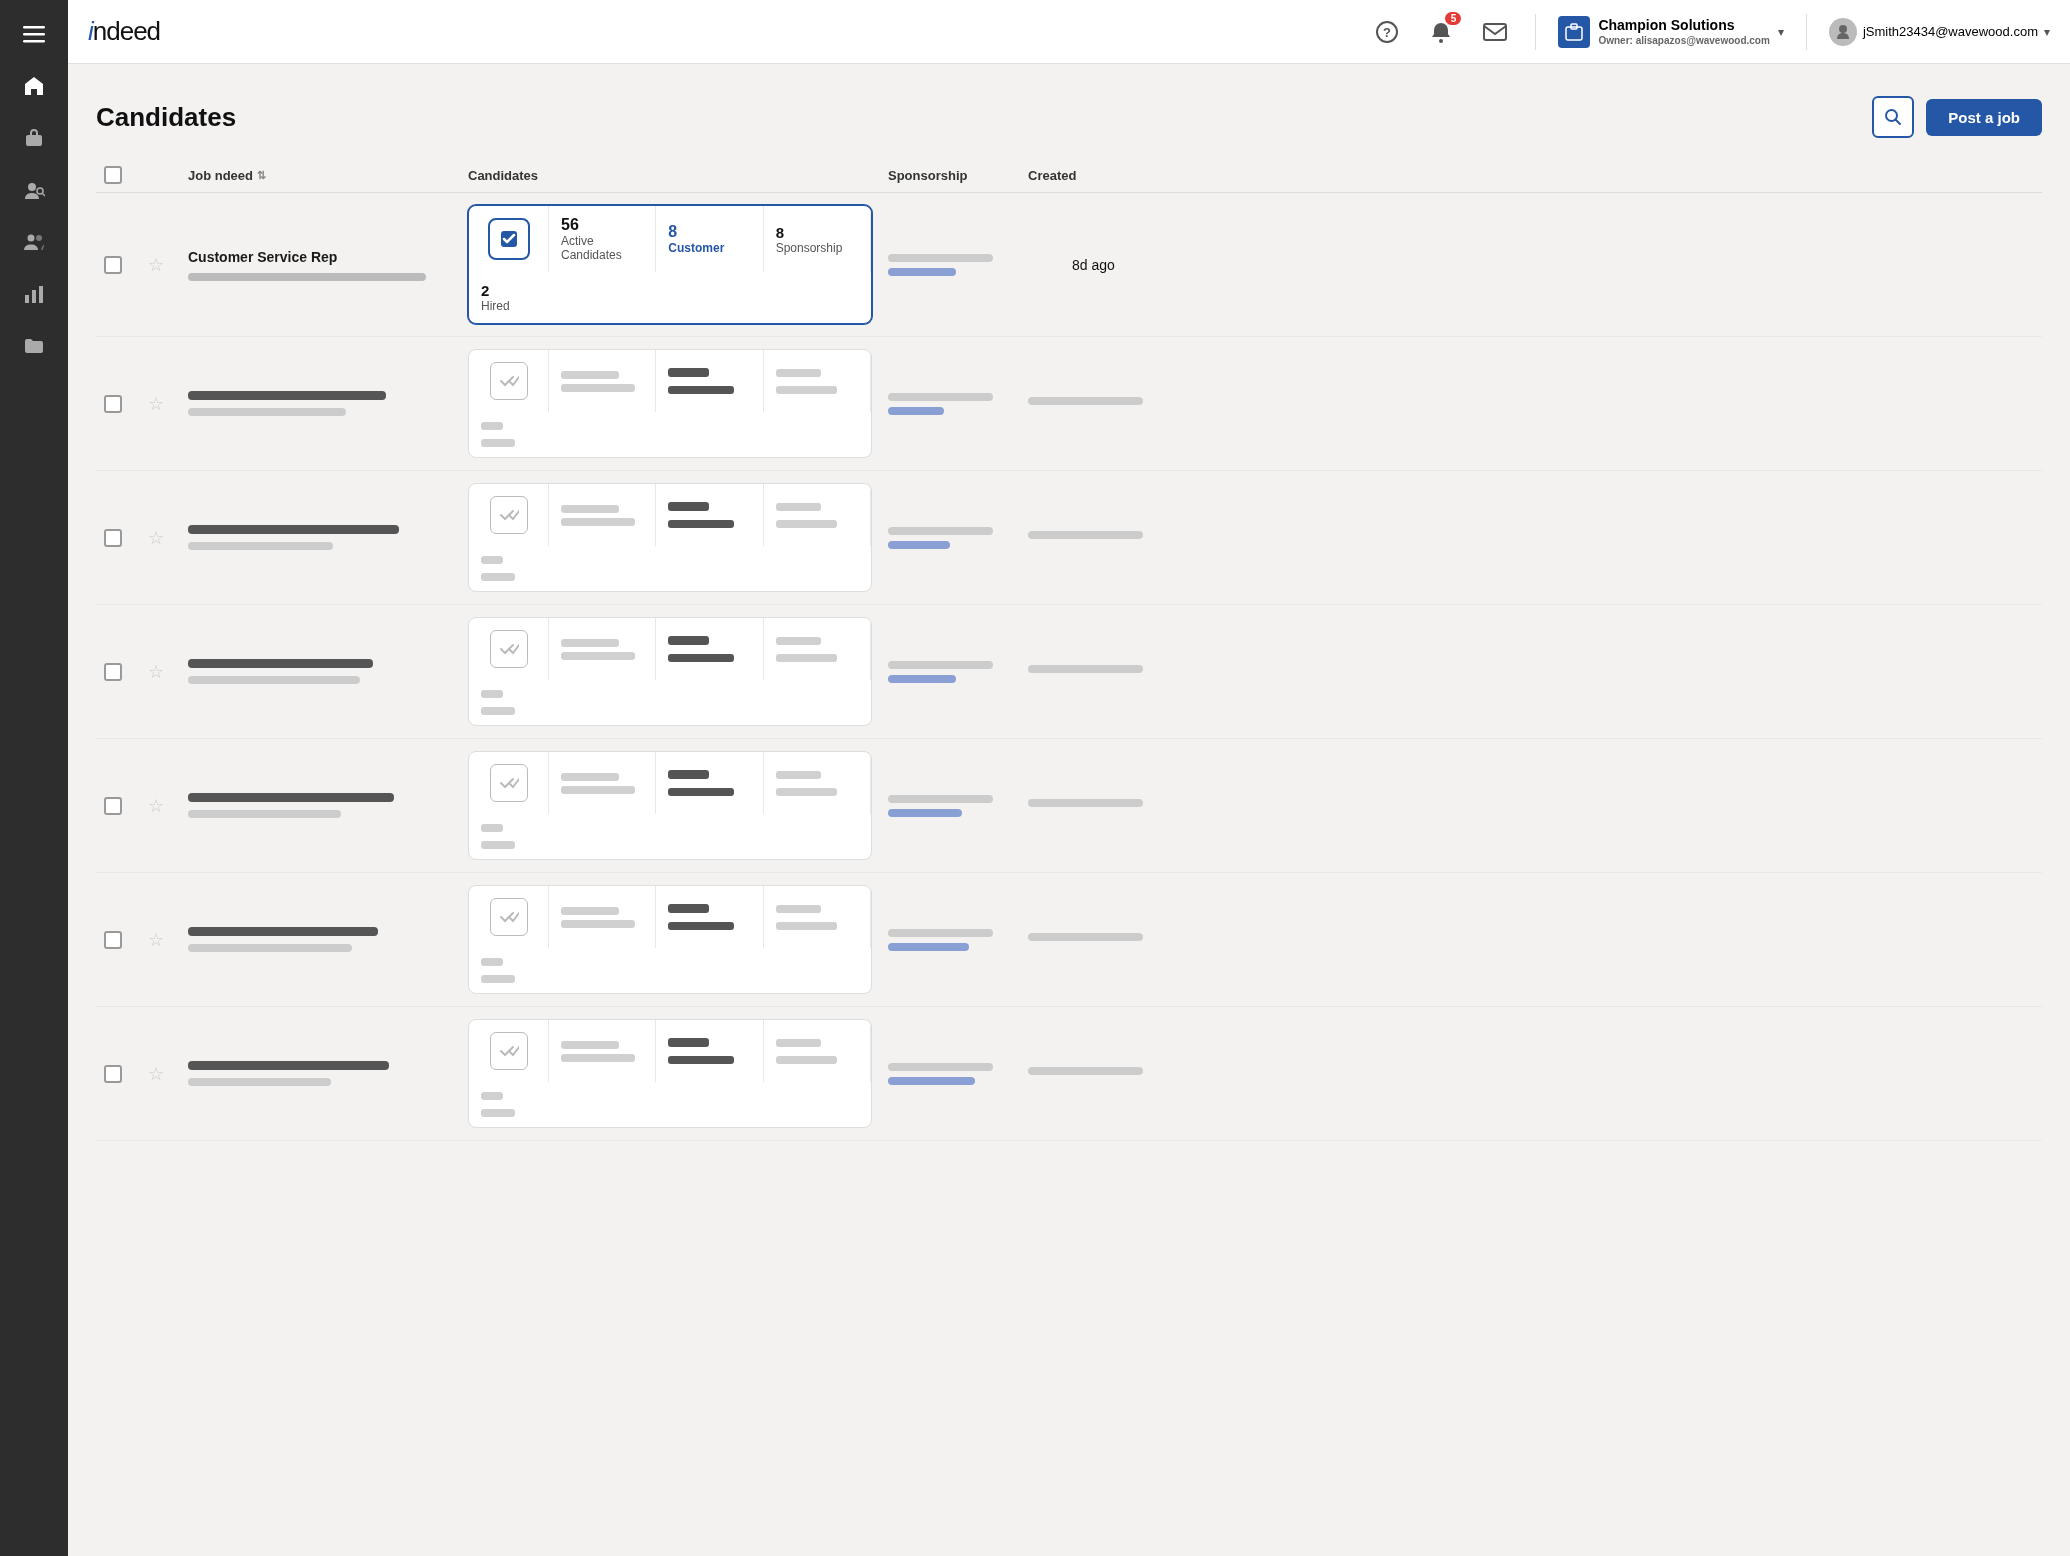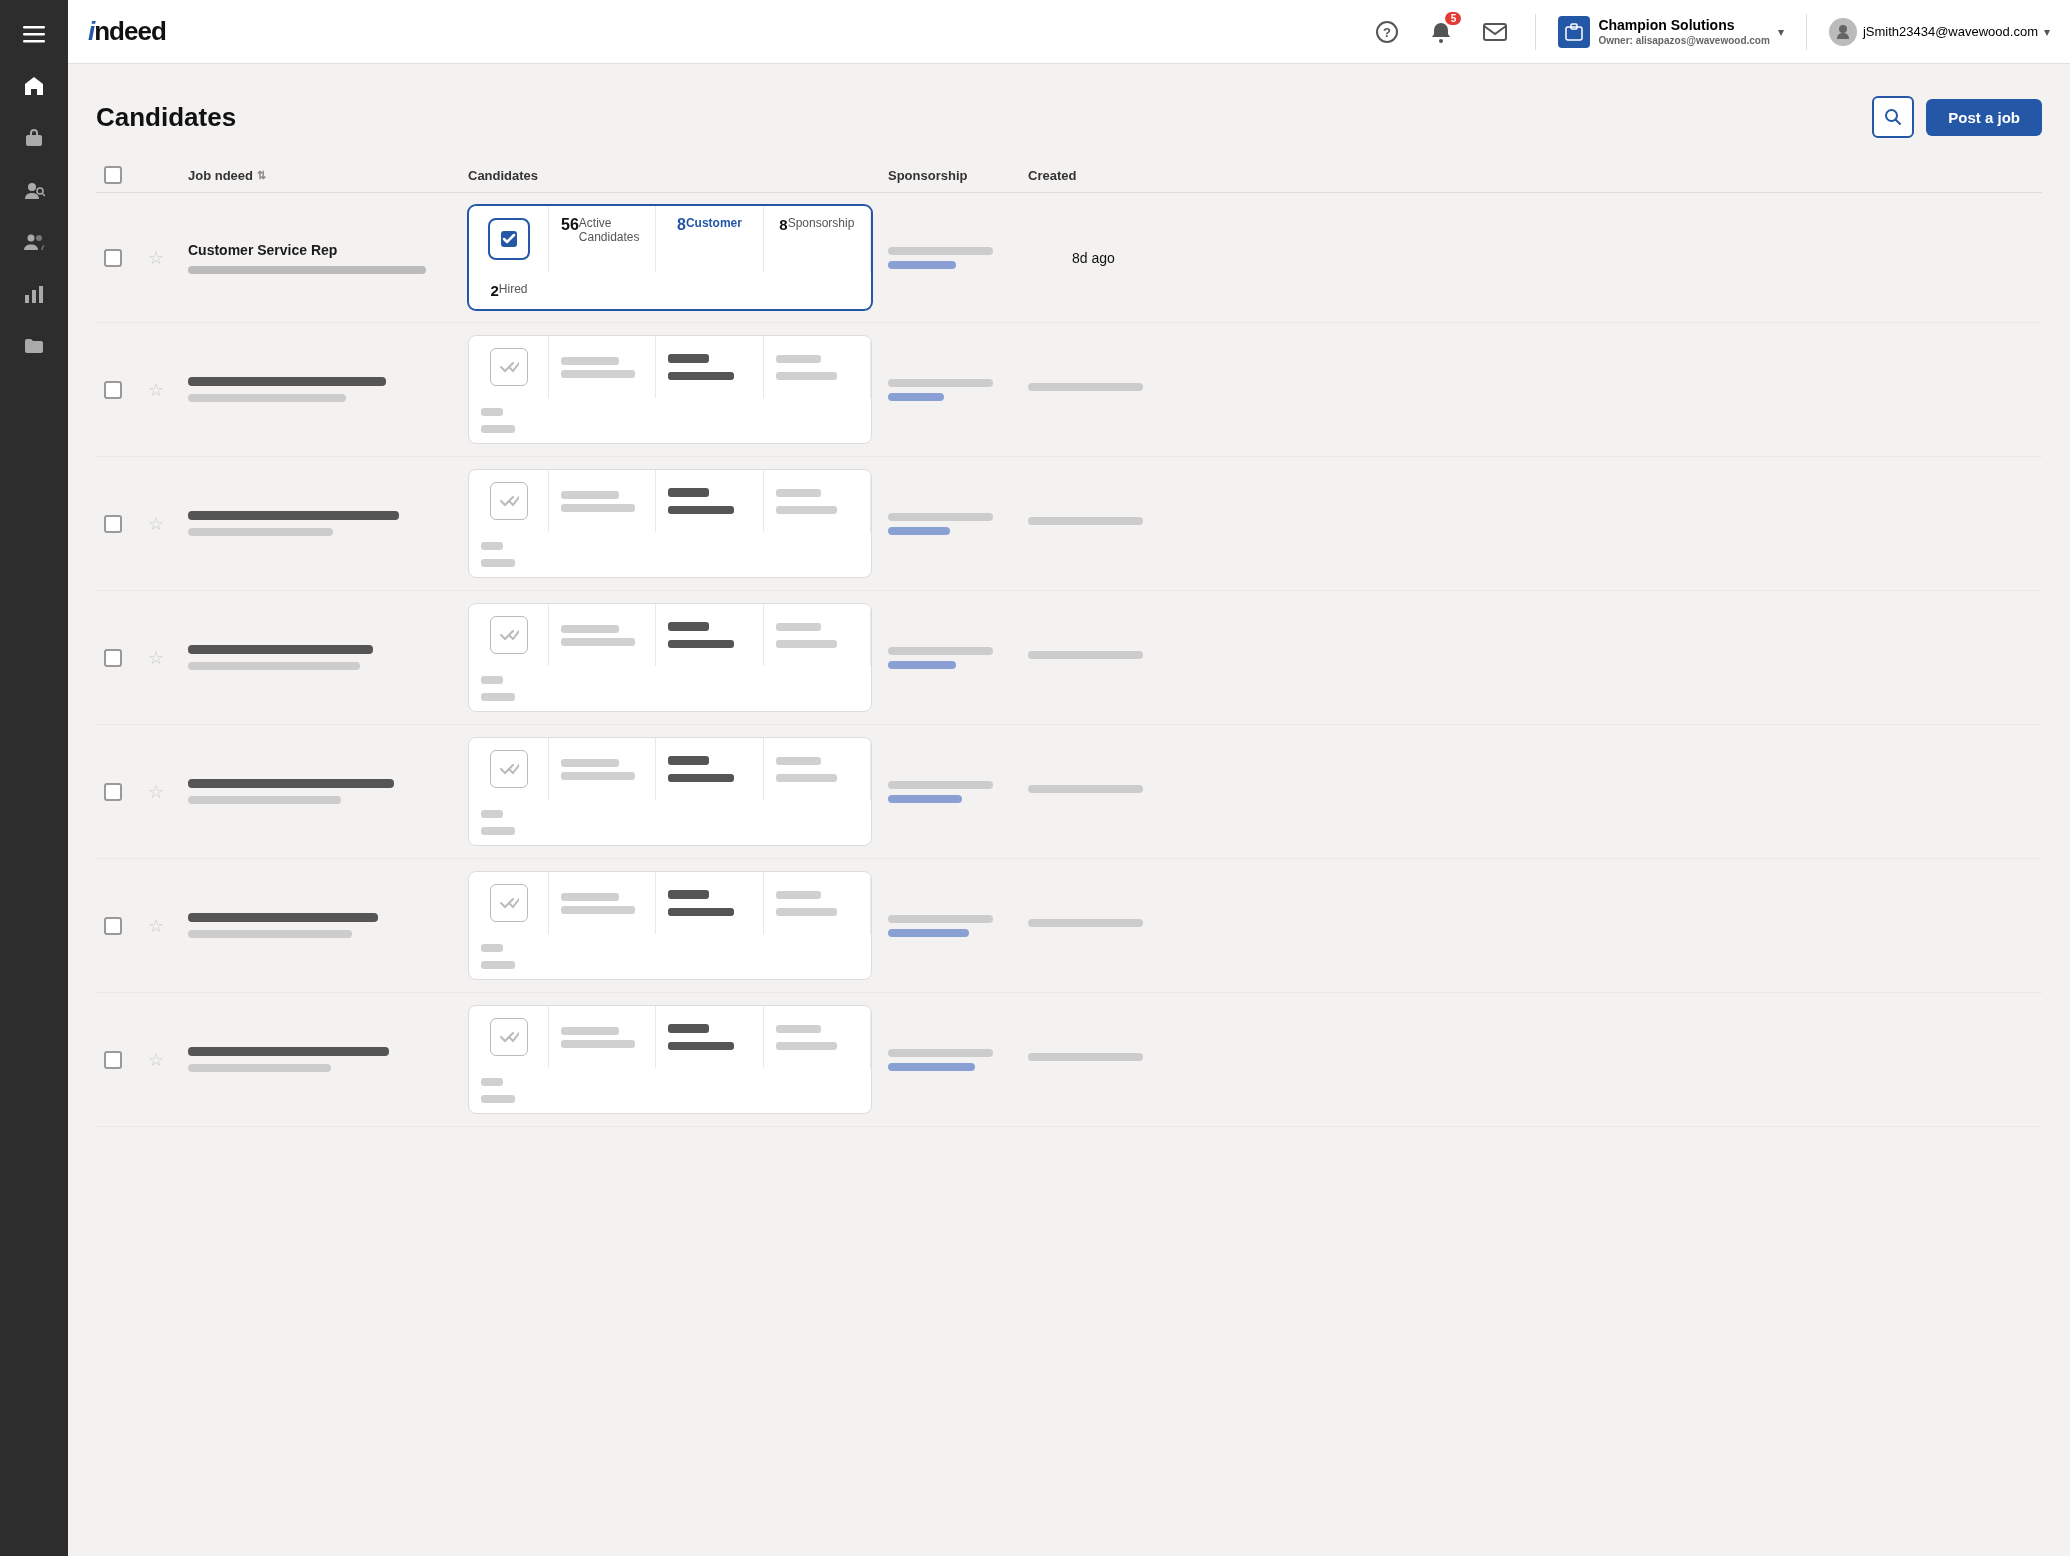--- a/index.html
+++ b/index.html
@@ -42,21 +42,21 @@
       background: #fff;
       height: 64px;
       display: flex;
       align-items: center;
       padding: 0 20px;
       border-bottom: 1px solid #e0e0e0;
       gap: 16px;
     }
     .topnav-logo {
       font-size: 26px;
-      font-weight: 700;
+      font-weight: 400;
       color: #2557a7;
       letter-spacing: -1px;
       margin-right: 16px;
     }
     .topnav-logo span { color: #2557a7; }
     .topnav-spacer { flex: 1; }
     .topnav-icons {
       display: flex;
       align-items: center;
       gap: 18px;
@@ -251,21 +251,21 @@
       height: 42px;
       border: 2px solid #2557a7;
       border-radius: 8px;
       display: flex;
       align-items: center;
       justify-content: center;
     }
     .card-stat-cell {
       padding: 10px 12px;
       display: flex;
-      flex-direction: row;
+      flex-direction: column;
       align-items: flex-start;
       justify-content: center;
       border-right: 1px solid #e8e8e8;
     }
     .card-stat-cell:last-child { border-right: none; }
 
     
     .card-skeleton {
       display: grid;
       grid-template-columns: 80px 1fr 1fr 1fr;

